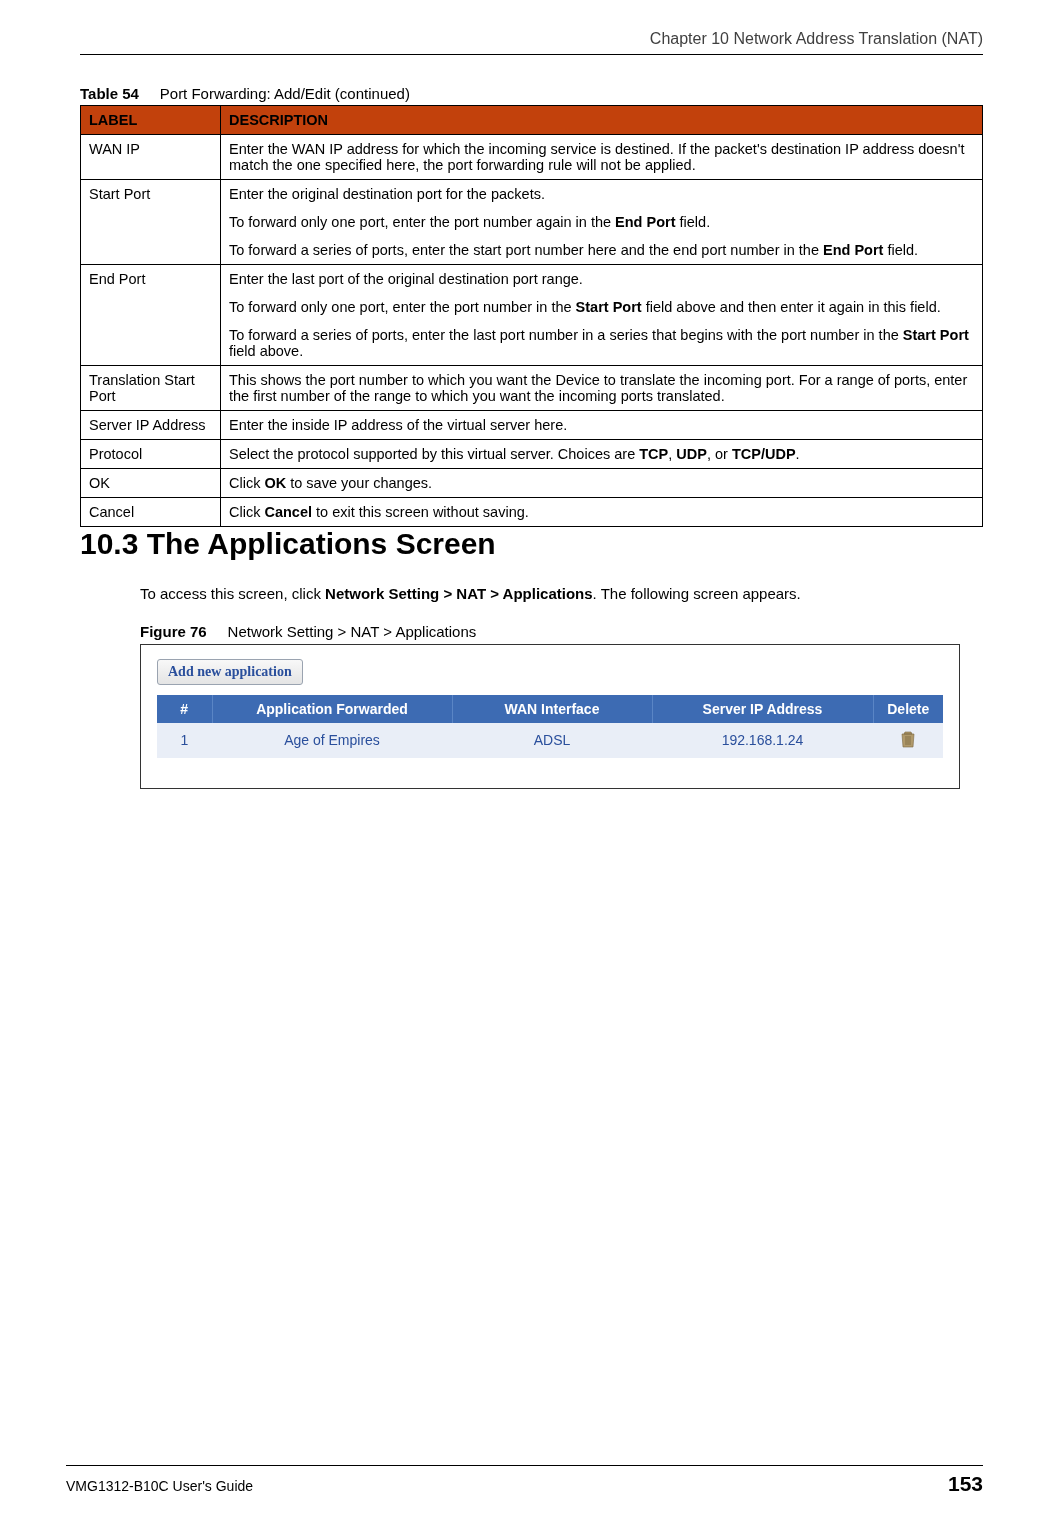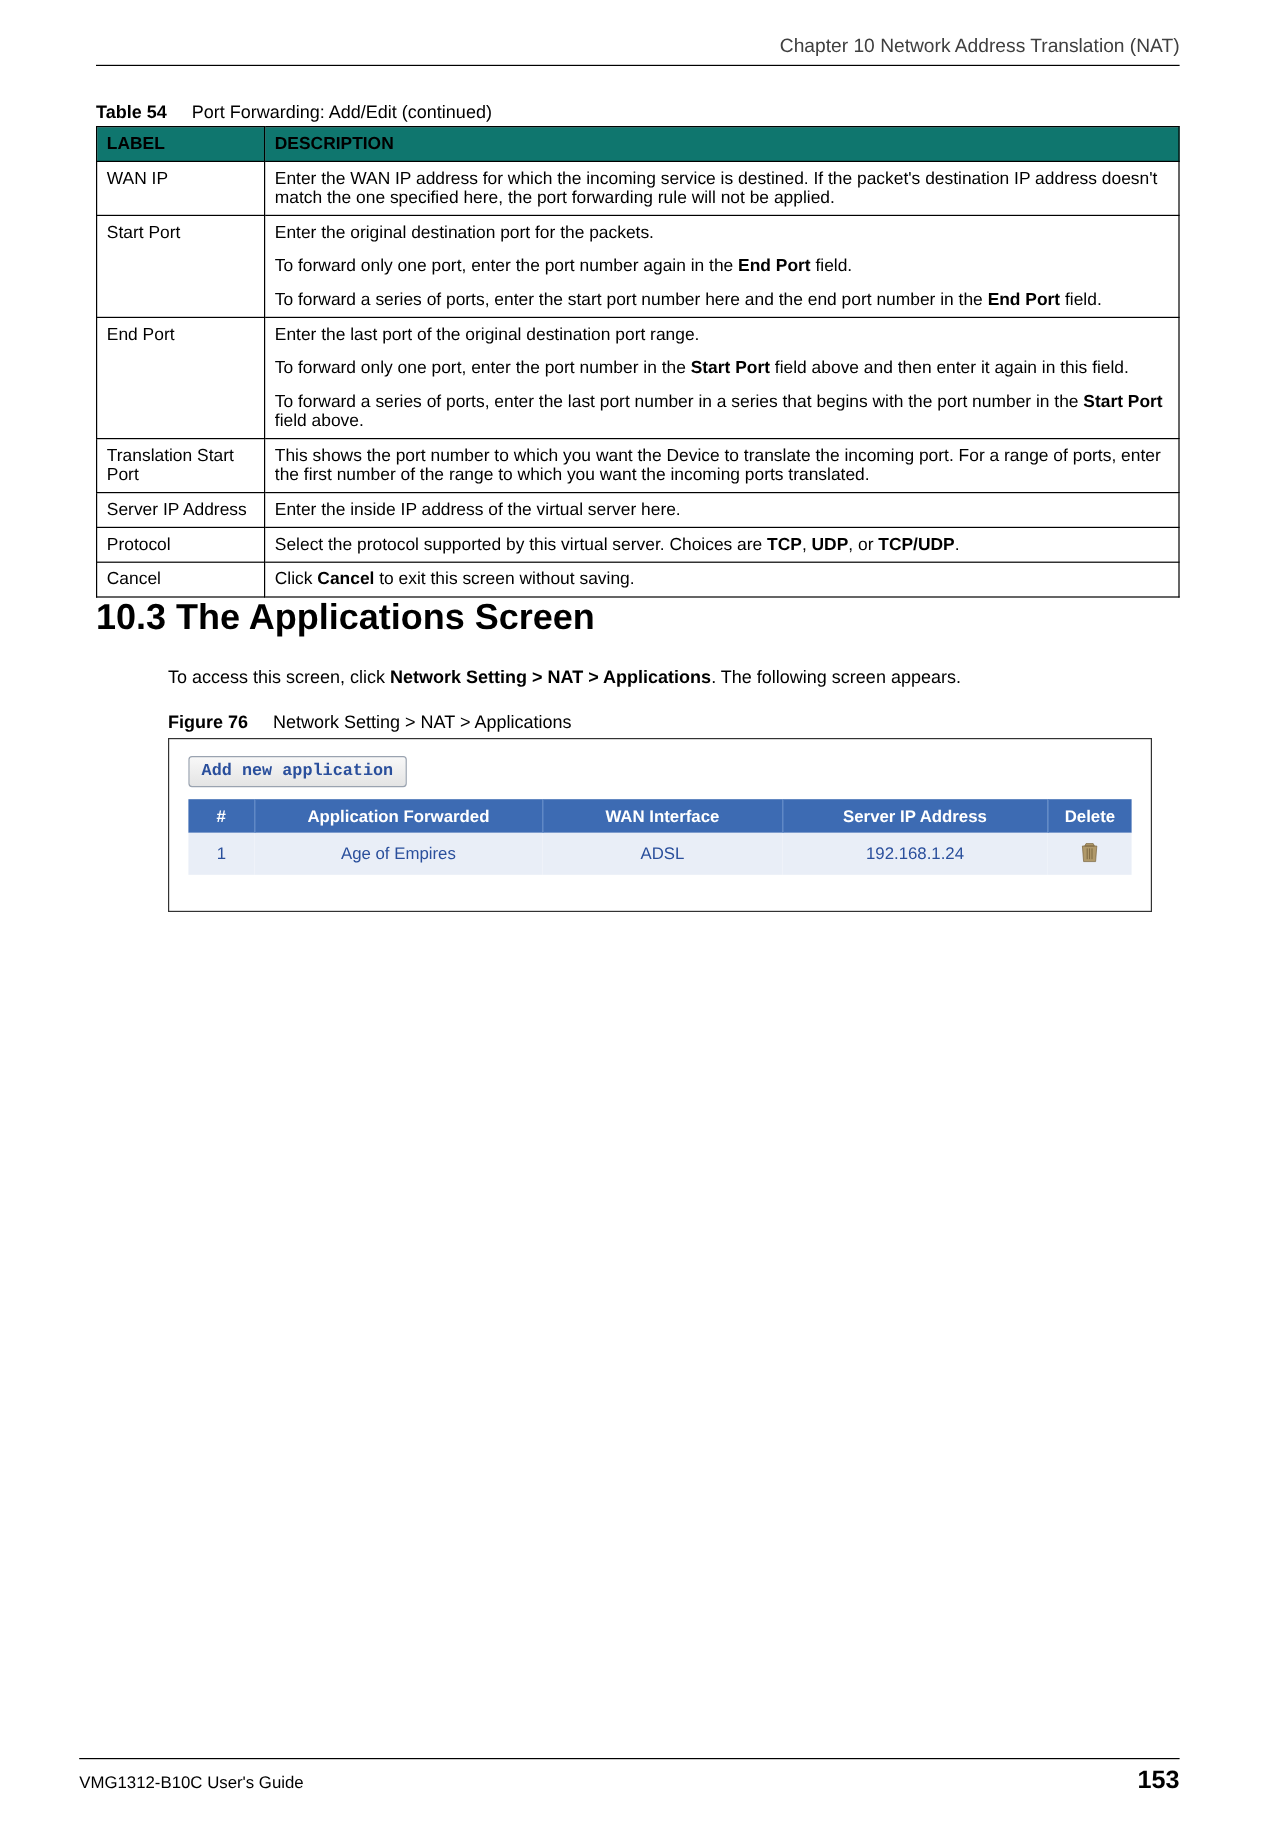--- a/index.html
+++ b/index.html
@@ -39,21 +39,21 @@
       font-size: 14.5px;
     }
     table.main-table th,
     table.main-table td {
       border: 1px solid #000;
       padding: 6px 8px;
       text-align: left;
       vertical-align: top;
     }
     table.main-table th {
-      background: #0f766e;
+      background: #c2410c;
       font-weight: bold;
     }
     table.main-table td.label-col {
       width: 140px;
     }
     .desc-para {
       margin-bottom: 12px;
     }
     .desc-para:last-child {
       margin-bottom: 0;
@@ -86,21 +86,21 @@
       width: 820px;
       background: #fff;
     }
     .add-btn {
       display: inline-block;
       background: linear-gradient(#f8f8f8, #e4e4e4);
       border: 1px solid #9aa3b0;
       border-radius: 3px;
       padding: 4px 10px;
       color: #2a4f9c;
-      font-family: Liberation Mono, monospace;
+      font-family: Liberation Serif, serif;
       font-size: 14px;
       font-weight: bold;
       margin-bottom: 10px;
       cursor: pointer;
     }
     .app-table {
       width: 100%;
       border-collapse: collapse;
       font-family: Arial, sans-serif;
     }
@@ -210,20 +210,26 @@
       <td>This shows the port number to which you want the Device to translate the incoming port. For a range of ports, enter the first number of the range to which you want the incoming ports translated.</td>
     </tr>
     <tr>
       <td class="label-col">Server IP Address</td>
       <td>Enter the inside IP address of the virtual server here.</td>
     </tr>
     <tr>
       <td class="label-col">Protocol</td>
       <td>
         <span>Select the protocol supported by this virtual server. Choices are </span><b>TCP</b><span>, </span><b>UDP</b><span>, or </span><b>TCP/UDP</b><span>.</span>
+      </td>
+    </tr>
+    <tr>
+      <td class="label-col">OK</td>
+      <td>
+        <span>Click </span><b>OK</b><span> to save your changes.</span>
       </td>
     </tr>
     <tr>
       <td class="label-col">Cancel</td>
       <td>
         <span>Click </span><b>Cancel</b><span> to exit this screen without saving.</span>
       </td>
     </tr>
   </tbody>
 </table>

